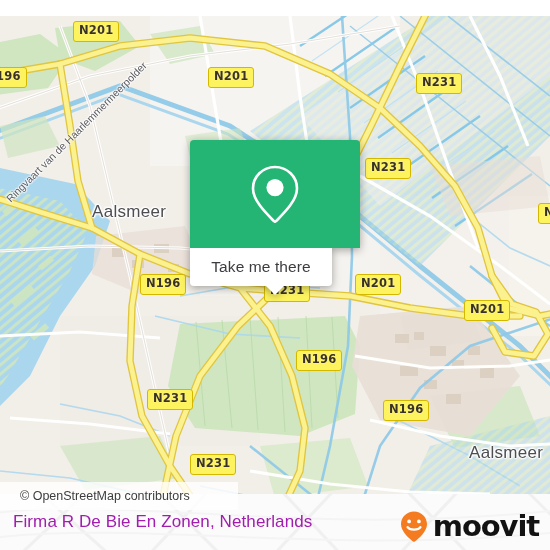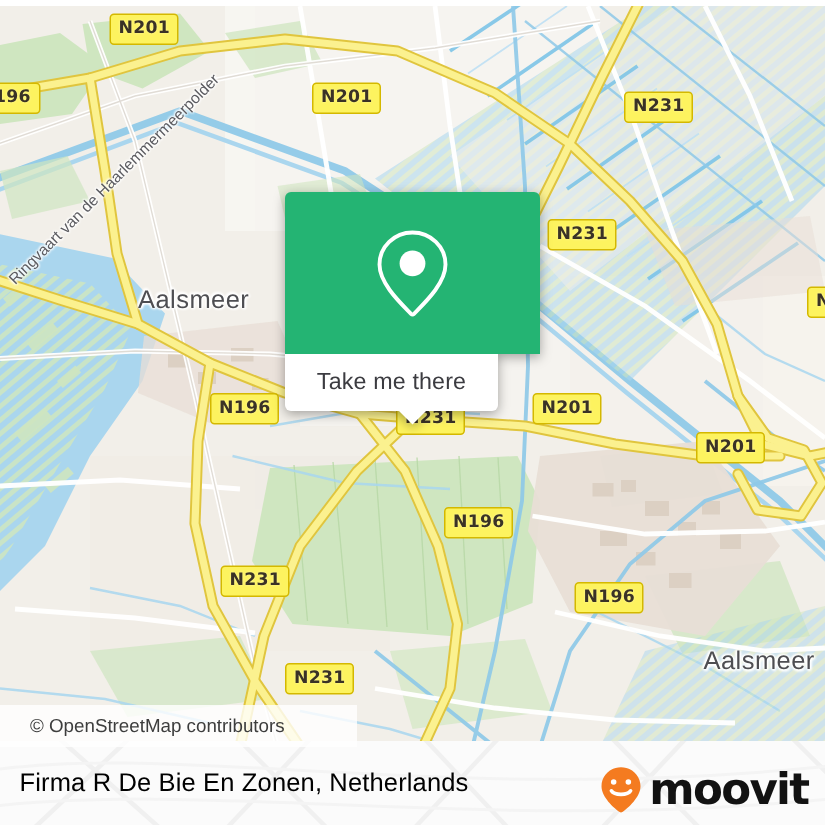--- a/index.html
+++ b/index.html
@@ -18,21 +18,21 @@
   #page {
     position: relative;
     width: 550px;
     height: 550px;
     overflow: hidden;
   }
 
   
   #map-area {
     position: absolute;
-    left: 0; top: 4px;
+    left: 0; top: 16px;
     width: 550px;
     height: 494px;
     overflow: hidden;
     background: #f2efe9;
   }
   #map-svg {
     position: absolute;
     left: 0; top: 0;
     width: 550px;
     height: 494px;
@@ -160,21 +160,21 @@
     left: 0; top: 0;
     width: 550px; height: 56px;
   }
   #footer-title {
     position: absolute;
     left: 13px;
     top: 0;
     height: 56px;
     display: flex;
     align-items: center;
-    color: #000000;
+    color: #a21caf;
     font-size: 17px;
     letter-spacing: .1px;
     white-space: nowrap;
   }
   #brand {
     position: absolute;
     right: 11px;
     top: 2px;
     height: 60px;
     display: flex;

